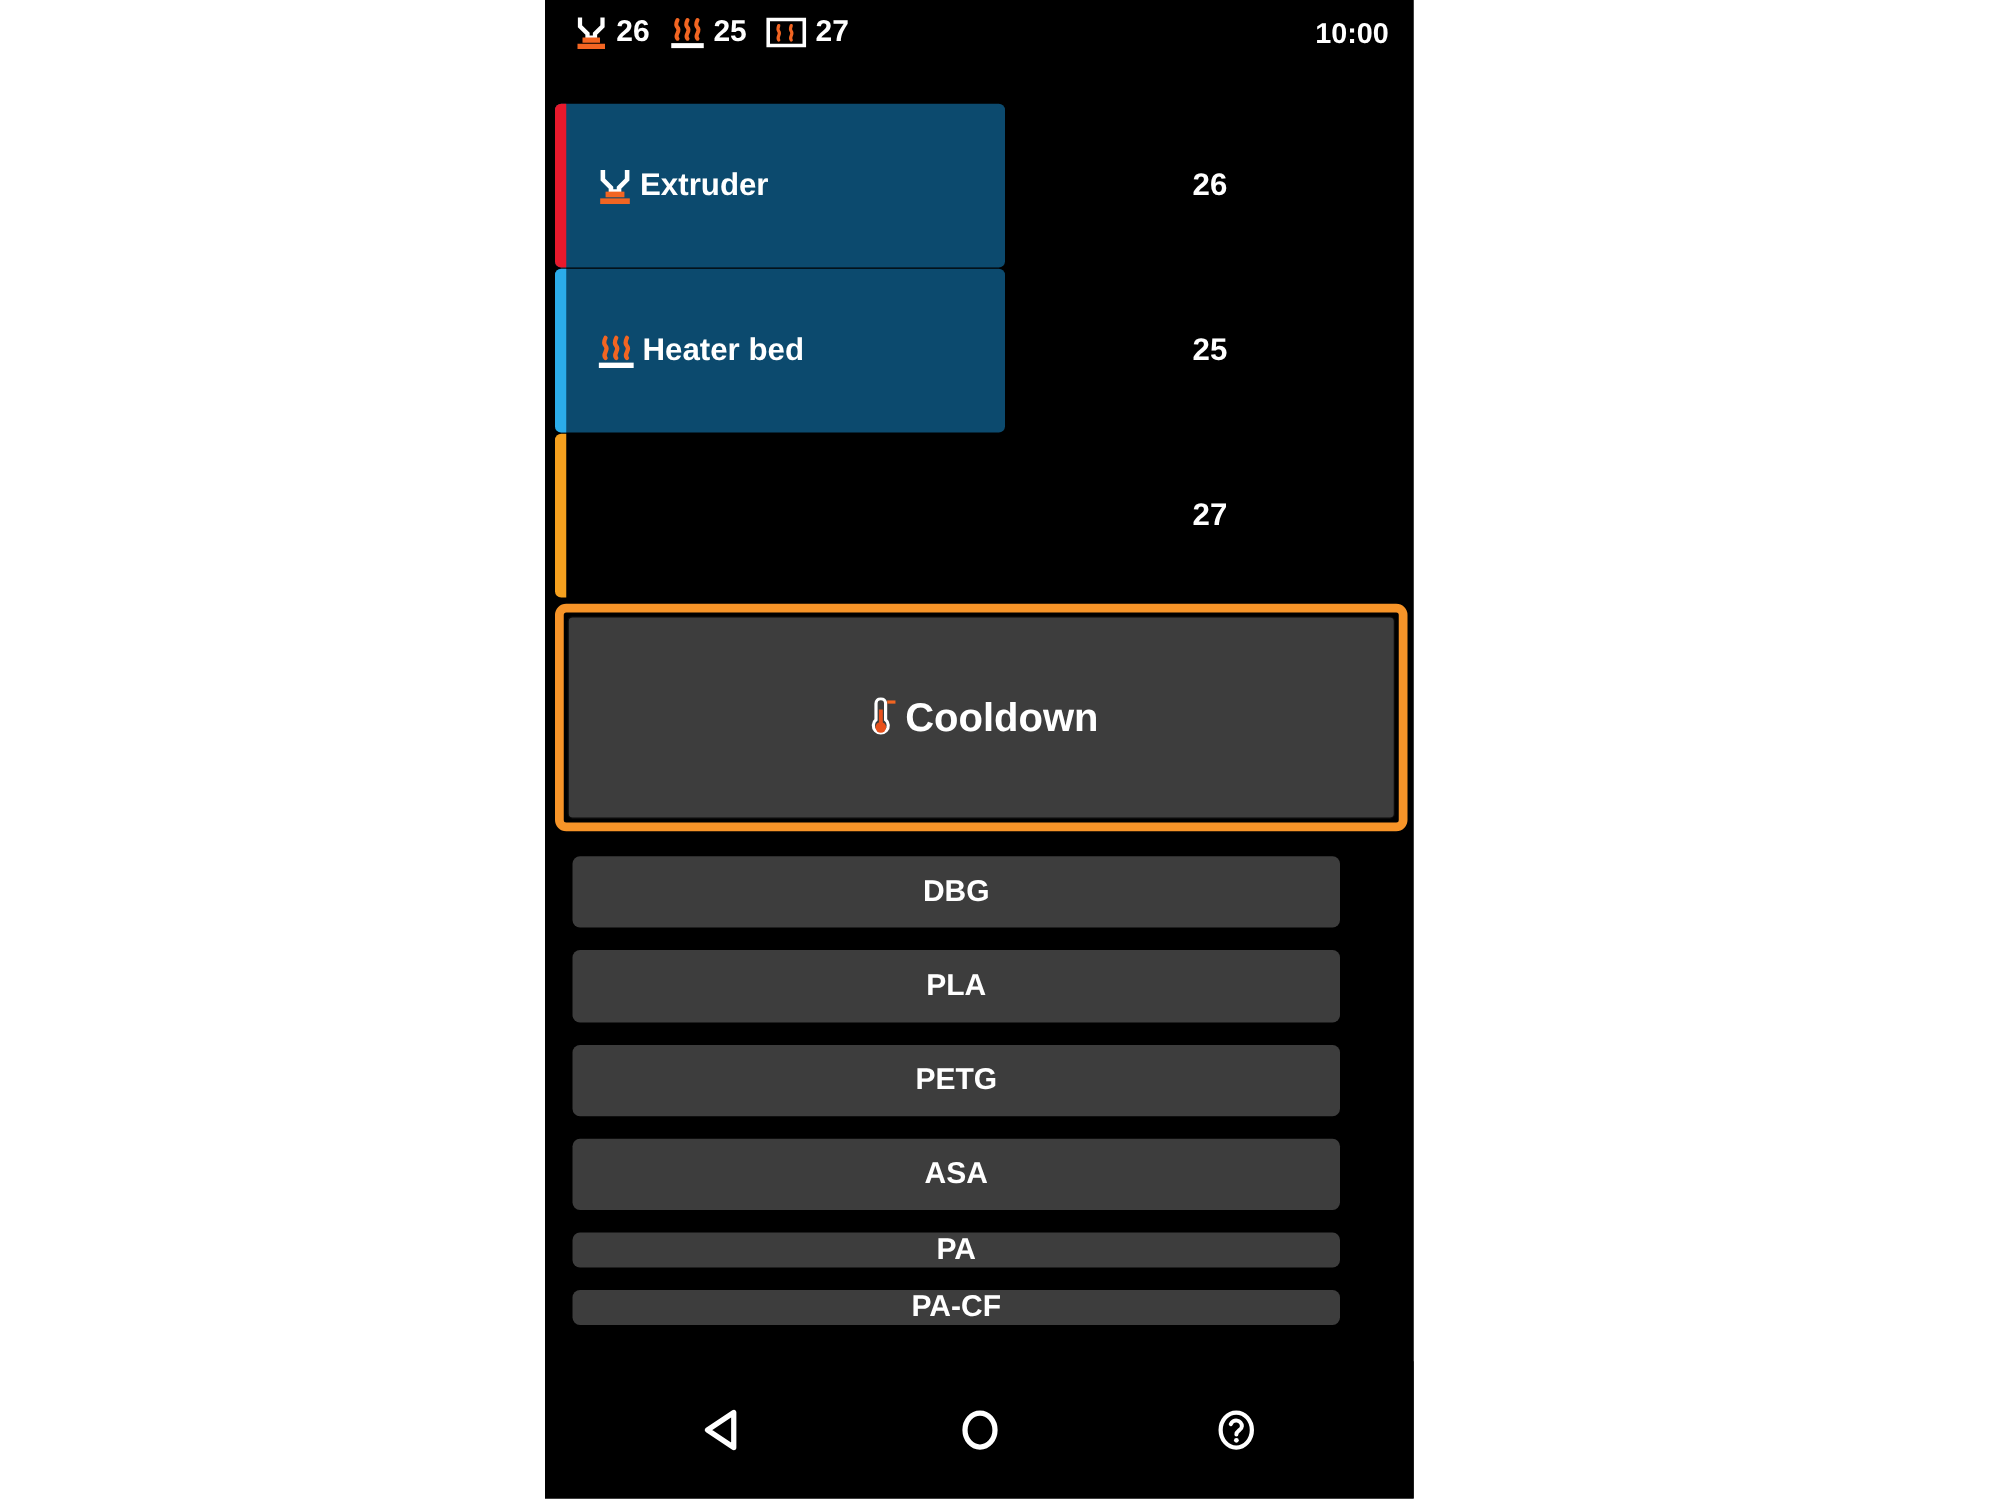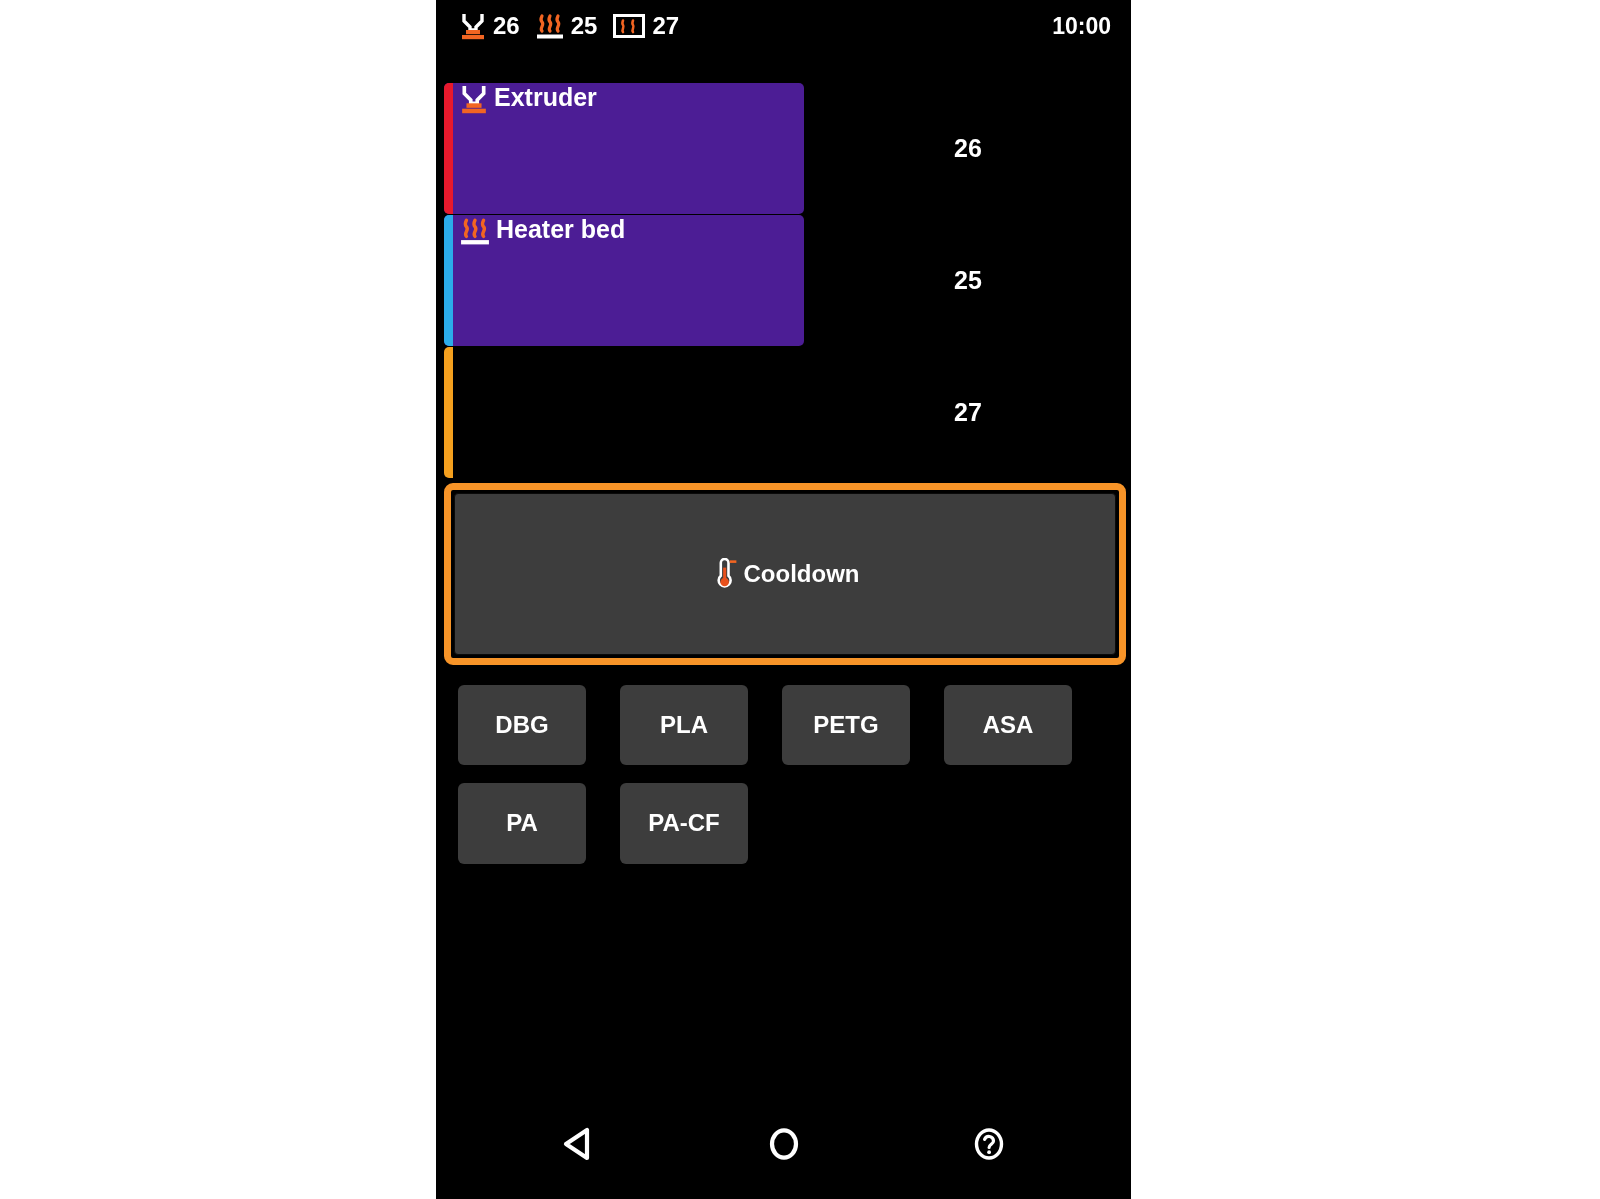--- a/index.html
+++ b/index.html
@@ -70,24 +70,25 @@
     position: relative;
     height: 131px;
     margin-bottom: 1px;
   }
   .row-card {
     position: absolute;
     left: 8px;
     top: 0;
     width: 360px;
     height: 131px;
-    background: #4c1d95;
+    background: #0c4a6e;
     border-radius: 5px;
     display: flex;
-    padding-left: 16px;
+    align-items: center;
+    padding-left: 34px;
   }
   .row-accent {
     position: absolute;
     left: 8px;
     top: 0;
     width: 9px;
     height: 131px;
     border-radius: 5px 0 0 5px;
   }
   .row-label {
@@ -128,33 +129,33 @@
     background: #3d3d3d;
     border-radius: 4px;
     border: 1px solid #0a0a0a;
     display: flex;
     align-items: center;
     justify-content: center;
     gap: 7px;
   }
   #cooldown-label {
     color: #ffffff;
-    font-size: 24px;
+    font-size: 32px;
     font-weight: bold;
   }
 
   
   #materials {
     position: absolute;
     left: 0;
     top: 680px;
     width: 636px;
     height: 385px;
     display: grid;
-    grid-template-columns: 1fr 1fr 1fr 1fr;
+    grid-template-columns: 1fr;
     grid-template-rows: repeat(4, 1fr);
     column-gap: 34px;
     row-gap: 18px;
     padding: 5px 0 5px 22px;
   }
   .mat-btn {
     background: #3d3d3d;
     border-radius: 6px;
     display: flex;
     align-items: center;

